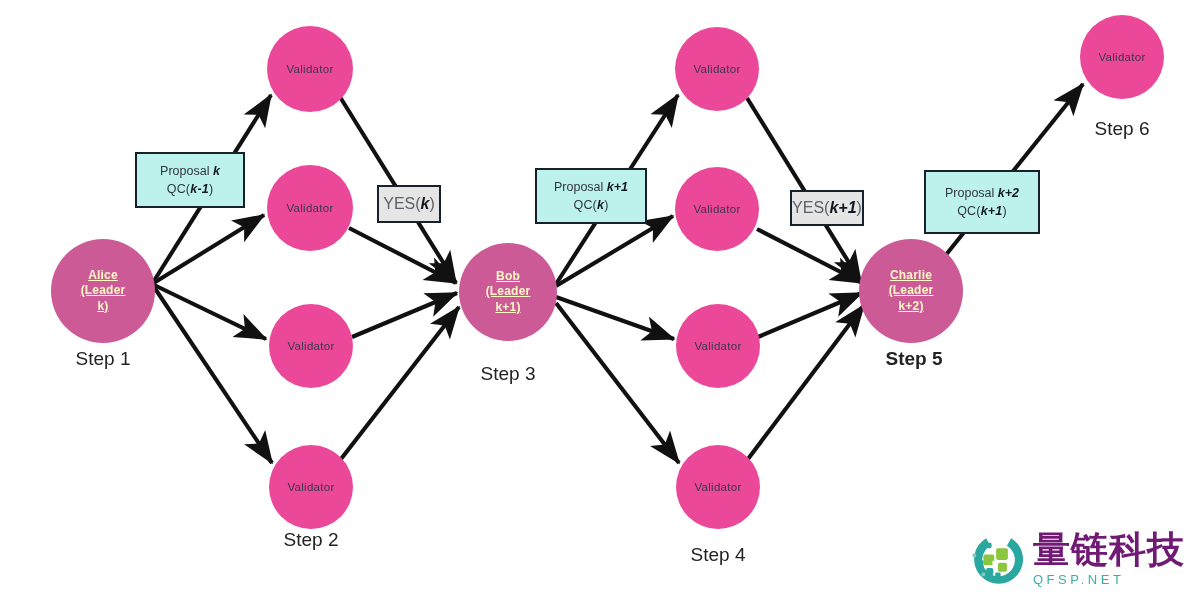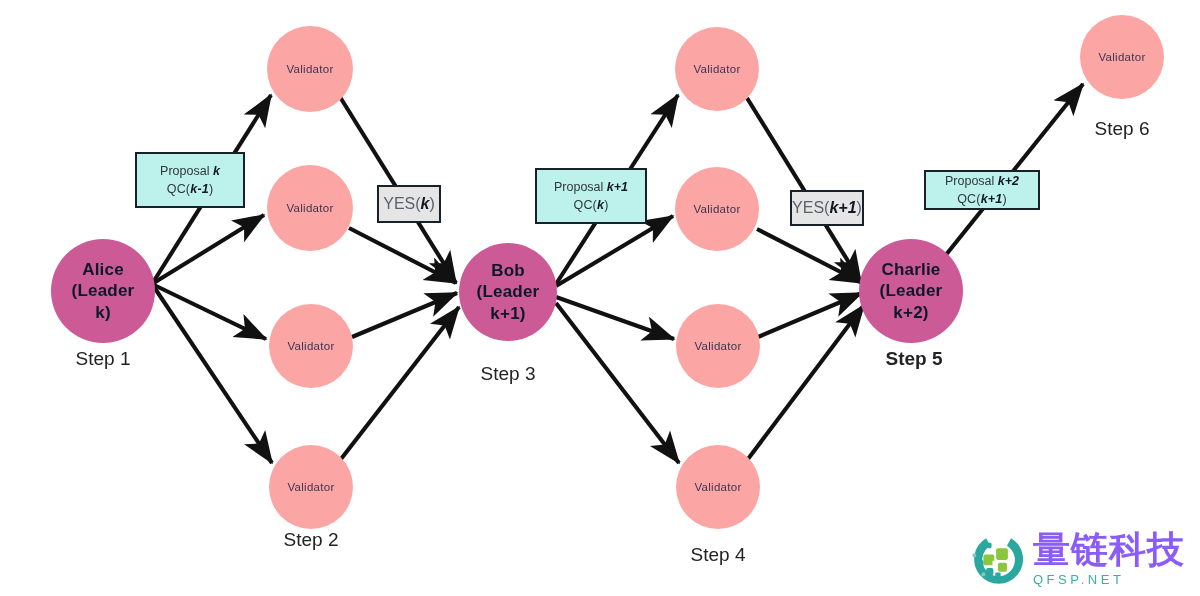--- a/index.html
+++ b/index.html
@@ -32,28 +32,29 @@
     position: absolute;
     border-radius: 50%;
     display: flex;
     align-items: center;
     justify-content: center;
     text-align: center;
     box-sizing: border-box;
   }
   .leader {
     background: #cb5a97;
-    color: #0f172a;
+    color: #fef9c3;
     font-weight: bold;
-    font-size: 17px;
+    font-size: 12px;
     line-height: 1.26;
     letter-spacing: 0.2px;
+    text-decoration: underline;
   }
   .validator {
-    background: #fca5a5;
+    background: #ec4899;
     color: #3b3652;
     font-size: 11.5px;
     letter-spacing: 0.3px;
   }
 
   
   .boxnode {
     position: absolute;
     box-sizing: border-box;
     display: flex;
@@ -107,21 +108,21 @@
   }
   #wm-text {
     margin-left: 7px;
     display: flex;
     flex-direction: column;
     justify-content: center;
   }
   #wm-cn {
     font-size: 37px;
     line-height: 1;
-    color: #8b5cf6;
+    color: #701a75;
     font-family: "DejaVu Sans", sans-serif;
     letter-spacing: 1px;
     font-weight: bold;
   }
   #wm-en {
     margin-top: 4px;
     font-size: 13px;
     letter-spacing: 3.5px;
     color: #3bafa6;
   }
@@ -227,21 +228,21 @@
 
   <div class="boxnode proposal" style="left:535px; top:168px; width:112px; height:56px;">
     <div class="ln1">
       <span>Proposal </span><b>k+1</b>
     </div>
     <div class="ln2">
       <span>QC(</span><b>k</b><span>)</span>
     </div>
   </div>
 
-  <div class="boxnode proposal" style="left:924px; top:170px; width:116px; height:40px;">
+  <div class="boxnode proposal" style="left:924px; top:170px; width:116px; height:64px;">
     <div class="ln1">
       <span>Proposal </span><b>k+2</b>
     </div>
     <div class="ln2">
       <span>QC(</span><b>k+1</b><span>)</span>
     </div>
   </div>
 
   <div class="boxnode vote" style="left:377px; top:185px; width:64px; height:38px;">
     <div>

